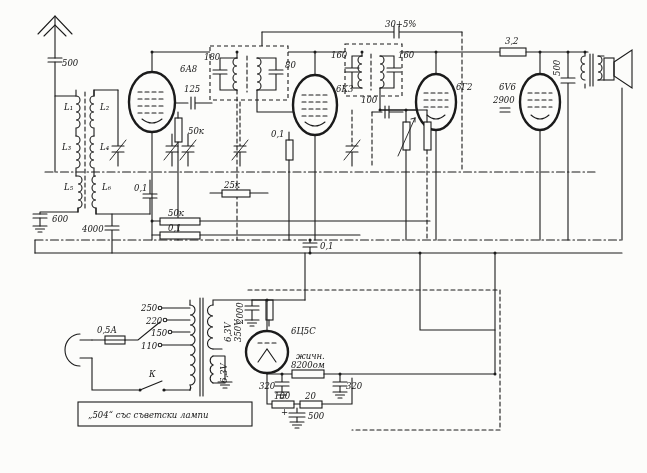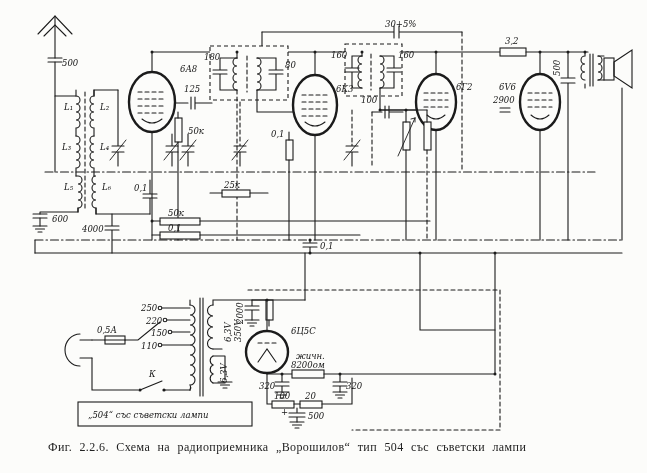--- a/index.html
+++ b/index.html
@@ -349,14 +349,13 @@
         <text x="291" y="368" class="lbl" font-size="7">8200ом</text>
         <text x="259" y="389" class="lbl">320</text>
         <text x="346" y="389" class="lbl">320</text>
         <text x="274" y="399" class="lbl">100</text>
         <text x="305" y="399" class="lbl">20</text>
         <text x="281" y="415" class="lbl">+</text>
         <text x="308" y="419" class="lbl">500</text>
       </g>
 </svg>
 
-<div class="cap-text">Фиг. 2.2.6. Схема на радиоприемника „Ворошилов“ тип 504 със съветски лампи</div>
 </div>
 
 </body></html>

